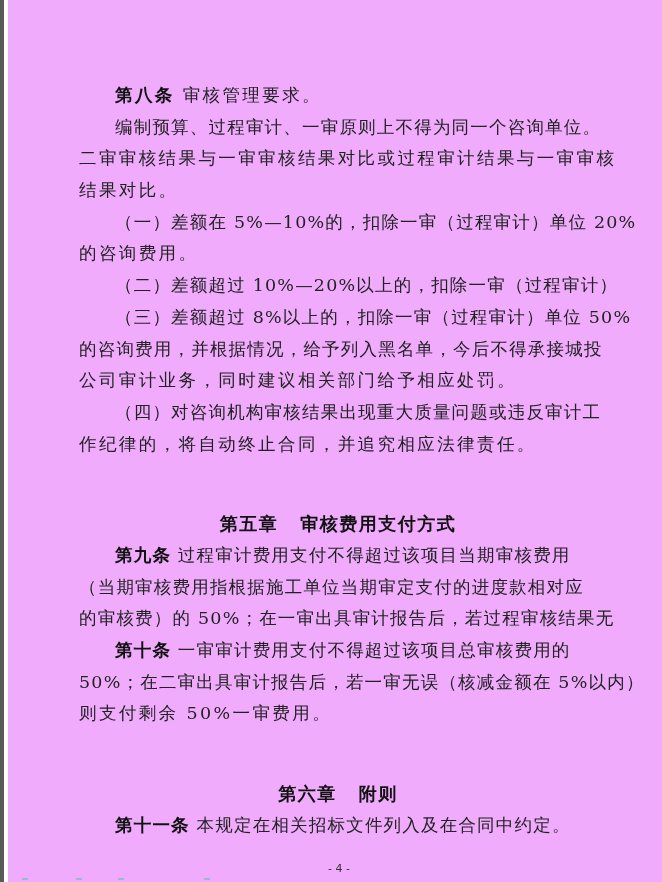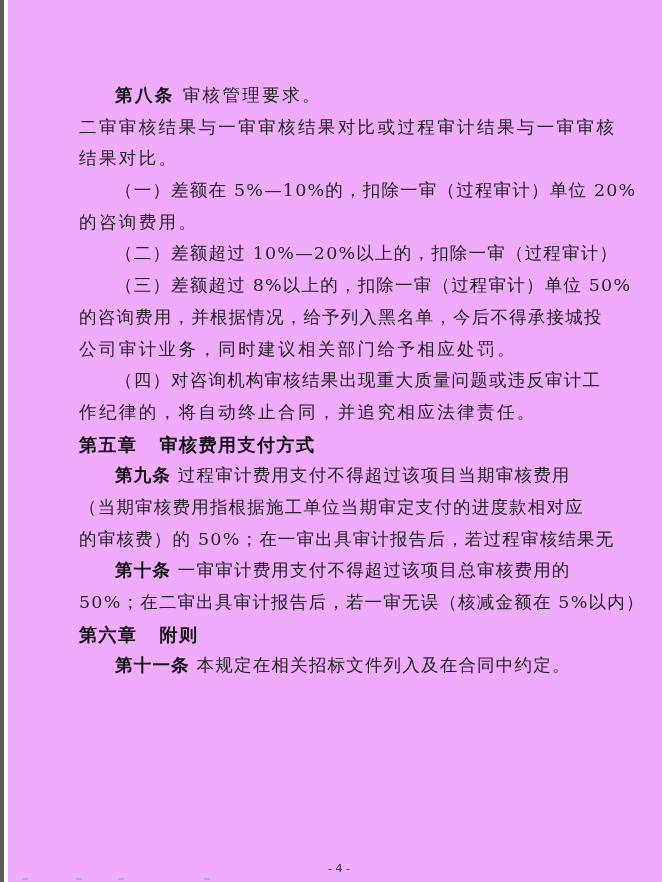--- a/index.html
+++ b/index.html
@@ -43,24 +43,26 @@
       letter-spacing: 2.4px;
       color: #222;
     }
     .indent { padding-left: 36px; }
     .tight { letter-spacing: 1.2px; }
     .bold {
       font-weight: bold;
       color: #111;
     }
     .heading {
+      text-align: center;
       font-weight: bold;
       font-size: 18px;
       letter-spacing: 1.5px;
       color: #111;
+      margin-top: 48px;
     }
     .heading .gap { display: inline-block; width: 22px; }
     .page-number {
       position: absolute;
       left: 0;
       width: 662px;
       top: 862px;
       text-align: center;
       font-family: "DejaVu Sans", "Liberation Sans", sans-serif;
       font-size: 11px;
@@ -82,20 +84,21 @@
 <body>
 
 <div class="left-border"></div>
 
 <div class="page">
   <div class="content">
 
     <div class="line indent">
       <span class="bold">第八条</span><span> 审核管理要求。</span>
     </div>
+    <div class="line indent tight">编制预算、过程审计、一审原则上不得为同一个咨询单位。</div>
     <div class="line">二审审核结果与一审审核结果对比或过程审计结果与一审审核</div>
     <div class="line">结果对比。</div>
     <div class="line indent tight">（一）差额在 5%—10%的，扣除一审（过程审计）单位 20%</div>
     <div class="line">的咨询费用。</div>
     <div class="line indent tight">（二）差额超过 10%—20%以上的，扣除一审（过程审计）</div>
     <div class="line indent tight">（三）差额超过 8%以上的，扣除一审（过程审计）单位 50%</div>
     <div class="line tight">的咨询费用，并根据情况，给予列入黑名单，今后不得承接城投</div>
     <div class="line">公司审计业务，同时建议相关部门给予相应处罚。</div>
     <div class="line indent tight">（四）对咨询机构审核结果出现重大质量问题或违反审计工</div>
     <div class="line">作纪律的，将自动终止合同，并追究相应法律责任。</div>
@@ -107,20 +110,21 @@
     <div class="line indent tight">
       <span class="bold">第九条</span><span> 过程审计费用支付不得超过该项目当期审核费用</span>
     </div>
     <div class="line tight">（当期审核费用指根据施工单位当期审定支付的进度款相对应</div>
     <div class="line tight">的审核费）的 50%；在一审出具审计报告后，若过程审核结果无</div>
 
     <div class="line indent tight">
       <span class="bold">第十条</span><span> 一审审计费用支付不得超过该项目总审核费用的</span>
     </div>
     <div class="line tight">50%；在二审出具审计报告后，若一审无误（核减金额在 5%以内）</div>
+    <div class="line">则支付剩余 50%一审费用。</div>
 
     <div class="line heading">
       <span>第六章</span><span class="gap"></span><span>附则</span>
     </div>
 
     <div class="line indent tight">
       <span class="bold">第十一条</span><span> 本规定在相关招标文件列入及在合同中约定。</span>
     </div>
 
   </div>

